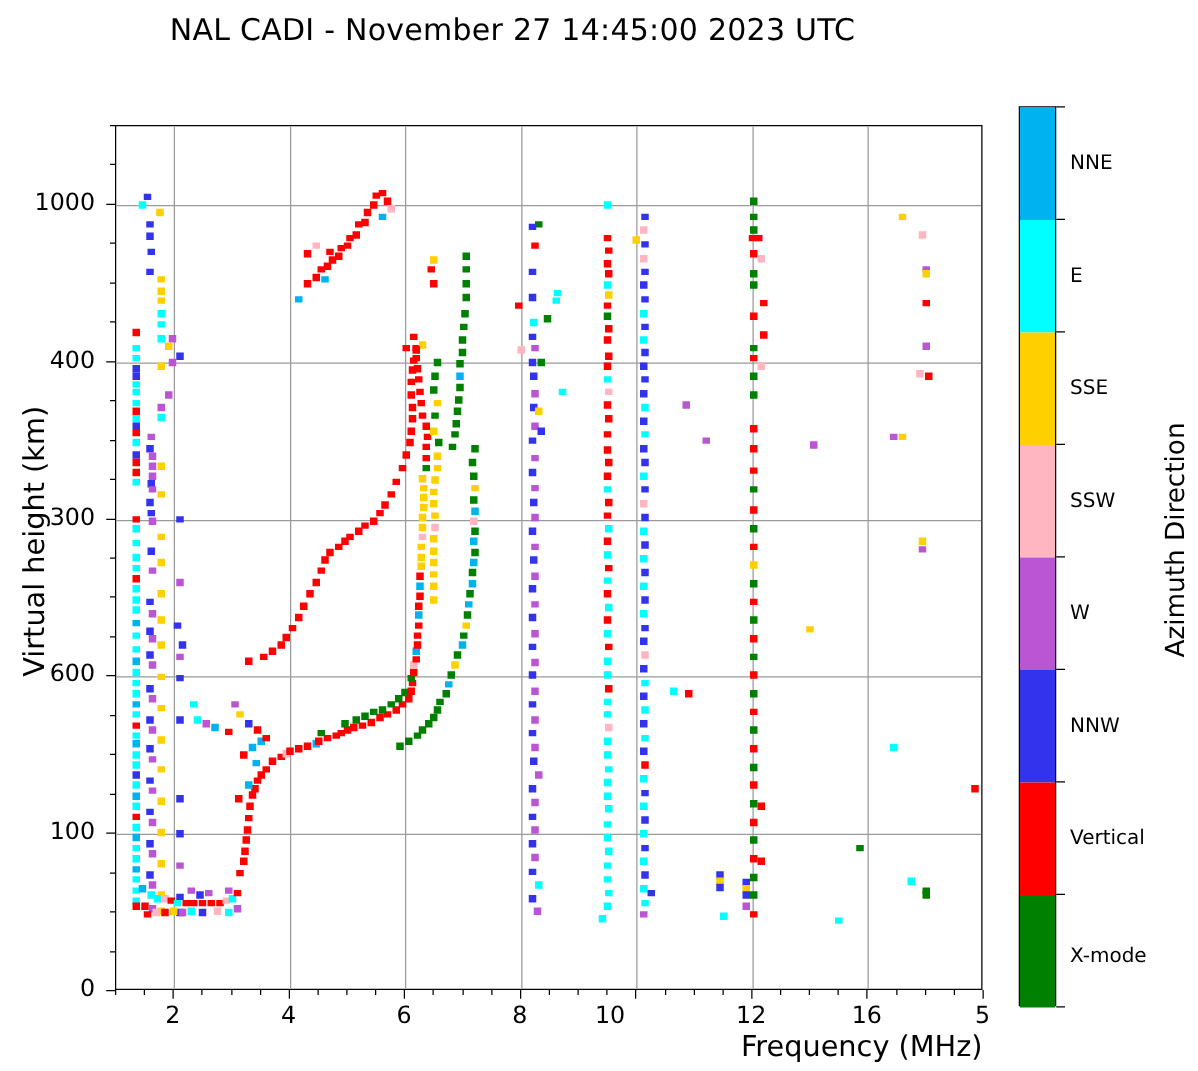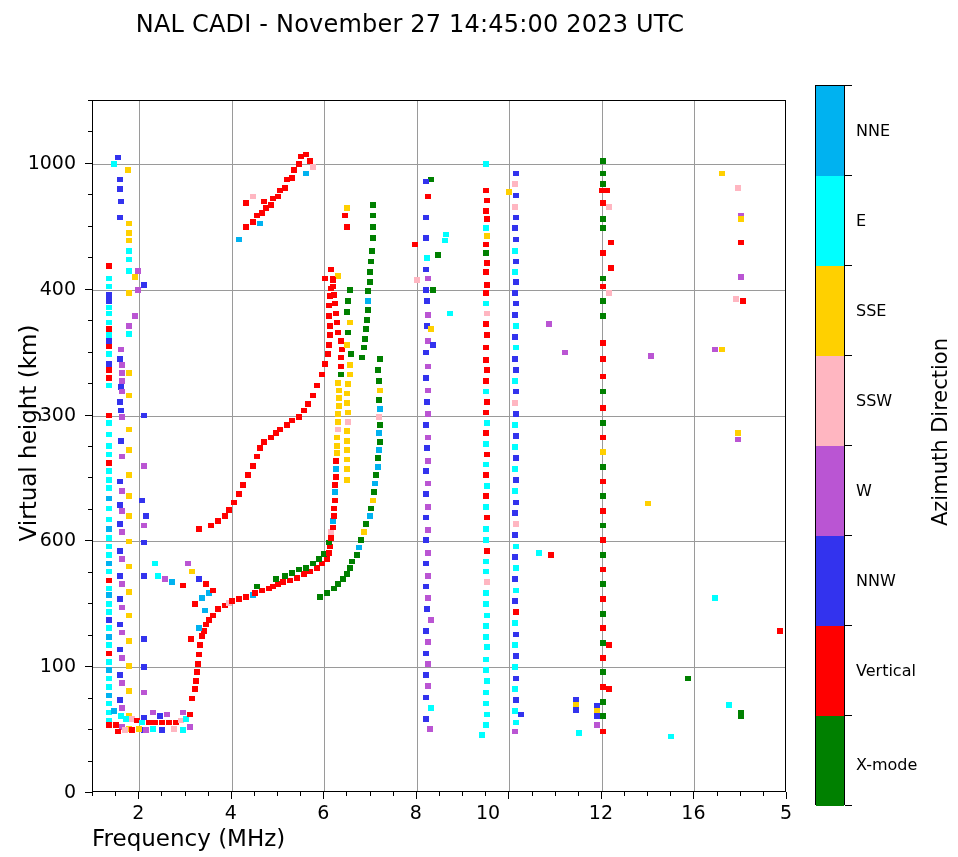--- a/index.html
+++ b/index.html
@@ -20,21 +20,21 @@
   .pt{position:absolute;}
 
   
   .xtick{position:absolute;width:1px;height:7px;background:#000;top:792px;}
   .xtick.minor{height:4px;}
   .xlab{position:absolute;top:801px;font-size:19px;text-align:center;width:50px;}
   .ytick{position:absolute;height:1px;width:7px;background:#000;left:85px;}
   .ytick.minor{width:4px;left:88px;}
   .ylab{position:absolute;font-size:19px;text-align:right;width:66px;}
 
-  #xaxis-title{position:absolute;left:92px;top:825px;width:694px;text-align:left;
+  #xaxis-title{position:absolute;left:92px;top:825px;width:694px;text-align:right;
                font-size:23px;}
   #yaxis-title{position:absolute;left:-132px;top:420px;width:320px;text-align:center;
                font-size:23px;transform:rotate(-90deg);transform-origin:center;}
 
   
   #cbar{position:absolute;left:815px;top:85px;width:30px;height:720px;
         border:1.4px solid #000;box-sizing:border-box;}
   .cseg{position:absolute;left:0;width:100%;}
   .ctick{position:absolute;left:845px;width:7px;height:1.4px;background:#000;}
   .clab{position:absolute;left:856px;font-size:16px;white-space:nowrap;

